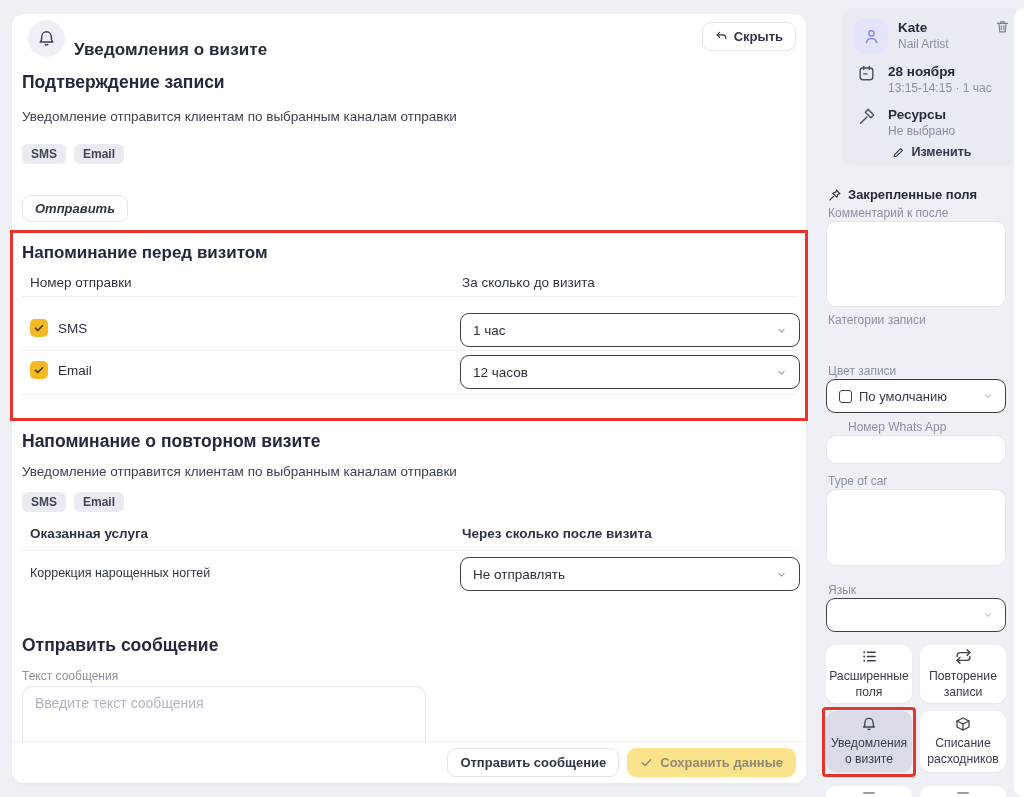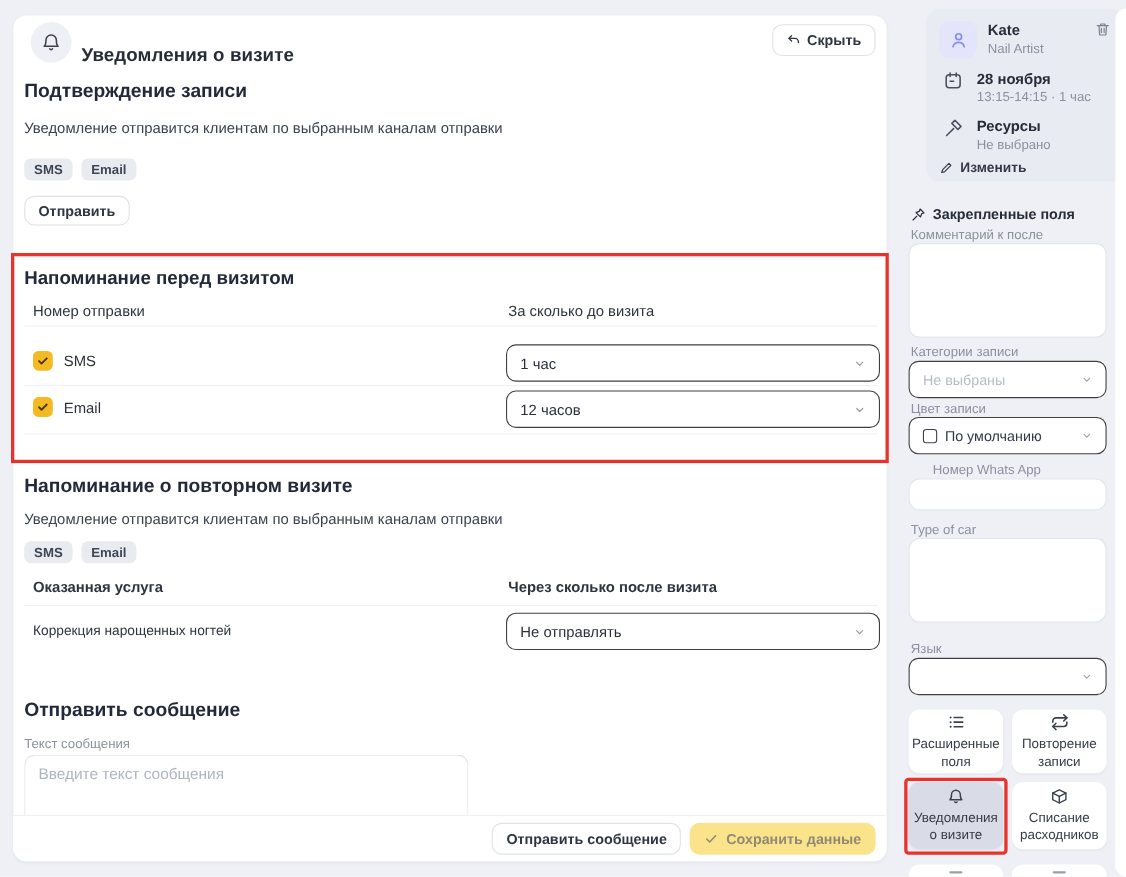--- a/index.html
+++ b/index.html
@@ -89,21 +89,21 @@
   .appt-row { display:flex; gap:10px; margin-bottom:10px; }
   .appt-icobox {
     width:34px; height:34px; border-radius:9px; background:#e4e4fb;
     display:flex; align-items:center; justify-content:center; color:#898cf0; flex:none;
   }
   .appt-ico { width:24px; display:flex; justify-content:center; color:#4a505e; flex:none; padding-top:1px; }
   .appt-name { font-size:13.5px; font-weight:700; color:#262c38; line-height:17px; }
   .appt-sub { font-size:12px; color:#8b90a0; line-height:15px; margin-top:1px; }
   .trash { margin-left:auto; color:#7b818e; cursor:pointer; }
   .edit-link {
-    display:flex; align-items:center; gap:6px;
+    display:flex; align-items:center; justify-content:center; gap:6px;
     font-size:12.5px; font-weight:600; color:#333947; cursor:pointer; margin-top:2px;
   }
   .pinned-h { display:flex; align-items:center; gap:6px; font-size:13px; font-weight:700; color:#262c38; }
   .side-label { font-size:12px; color:#8b91a0; }
   .side-select { height:29px; font-size:13px; }
   .cbx-glyph { width:13px; height:13px; border:1.6px solid #3c4250; border-radius:3px; margin-right:7px; flex:none; }
 
   
   .tile {
     background:#fff; border-radius:10px; cursor:pointer;
@@ -144,21 +144,21 @@
       </span>
     <span>Скрыть</span>
   </button>
 
   <div class="abs section-h" style="left:10px; top:58px;">Подтверждение записи</div>
   <div class="abs desc" style="left:10px; top:95px;">Уведомление отправится клиентам по выбранным каналам отправки</div>
   <div class="abs tag-row" style="left:10px; top:130px;">
     <span class="tag">SMS</span>
     <span class="tag">Email</span>
   </div>
-  <button class="abs btn" style="left:10px; top:164px; height:27px;">Отправить</button>
+  <button class="abs btn" style="left:10px; top:181px; height:27px;font-style:italic;">Отправить</button>
 
   <div class="abs red-frame" style="left:-2px; top:216px; width:798px; height:191px;"></div>
   <div class="abs section-h" style="left:10px; top:229px; font-size:17px;">Напоминание перед визитом</div>
   <div class="abs th" style="left:18px; top:261px;">Номер отправки</div>
   <div class="abs th" style="left:450px; top:261px;">За сколько до визита</div>
   <div class="abs hr" style="left:10px; top:282px; width:776px;"></div>
 
   <div class="abs" style="left:18px; top:305px; display:flex; align-items:center; gap:10px;">
     <span class="checkbox">
         <svg width="12" height="12" viewBox="0 0 24 24" fill="none" stroke="#4a3a05" stroke-width="3.4" stroke-linecap="round" stroke-linejoin="round">
@@ -296,28 +296,20 @@
           <path d="M9.5 14.5L3.5 20.5"></path>
         </svg>
       </span>
     <span>Закрепленные поля</span>
   </div>
 
   <div class="abs side-label" style="left:2px; top:206px;">Комментарий к после</div>
   <textarea class="abs" style="left: 0px; top: 221px; width: 180px; height: 86px;"></textarea>
 
   <div class="abs side-label" style="left:2px; top:313px;">Категории записи</div>
-  <div class="abs select side-select" style="left:0; top:328px; width:180px;">
-    <span class="placeholder">Не выбраны</span>
-    <span class="chev">
-        <svg width="10" height="10" viewBox="0 0 24 24" fill="none" stroke="currentColor" stroke-width="2.4" stroke-linecap="round" stroke-linejoin="round">
-          <path d="M6 9.5l6 6 6-6"></path>
-        </svg>
-      </span>
-  </div>
 
   <div class="abs side-label" style="left:2px; top:364px;">Цвет записи</div>
   <div class="abs select side-select" style="left:0; top:379px; width:180px;">
     <span style="display:flex; align-items:center; color:#33394a; font-weight:500;">
       <span class="cbx-glyph"></span>
       <span>По умолчанию</span>
     </span>
     <span class="chev">
         <svg width="10" height="10" viewBox="0 0 24 24" fill="none" stroke="currentColor" stroke-width="2.4" stroke-linecap="round" stroke-linejoin="round">
           <path d="M6 9.5l6 6 6-6"></path>

